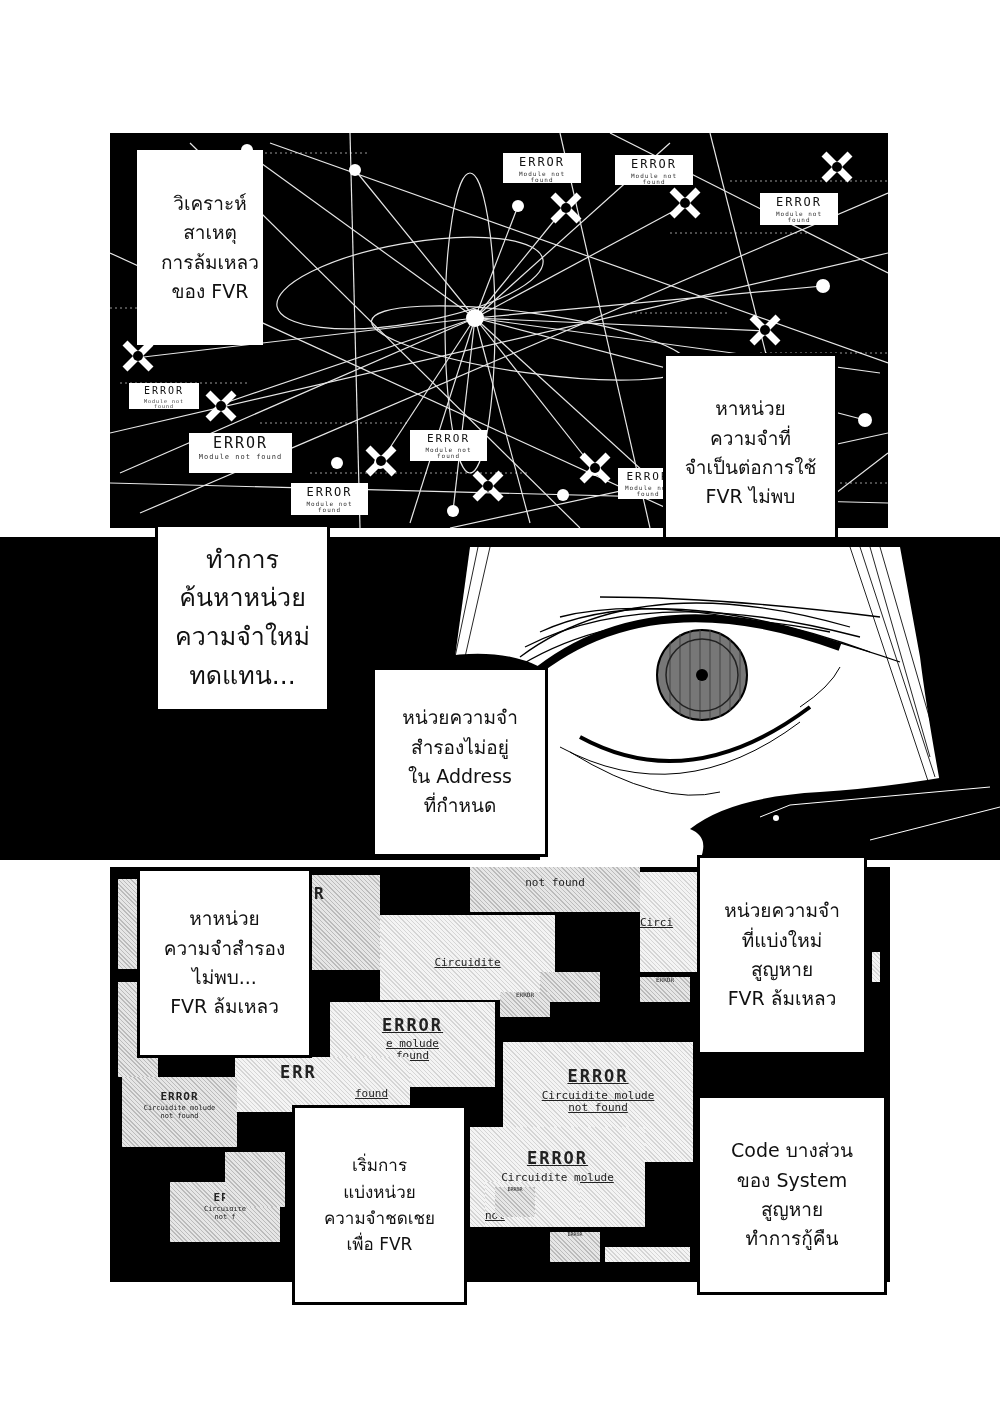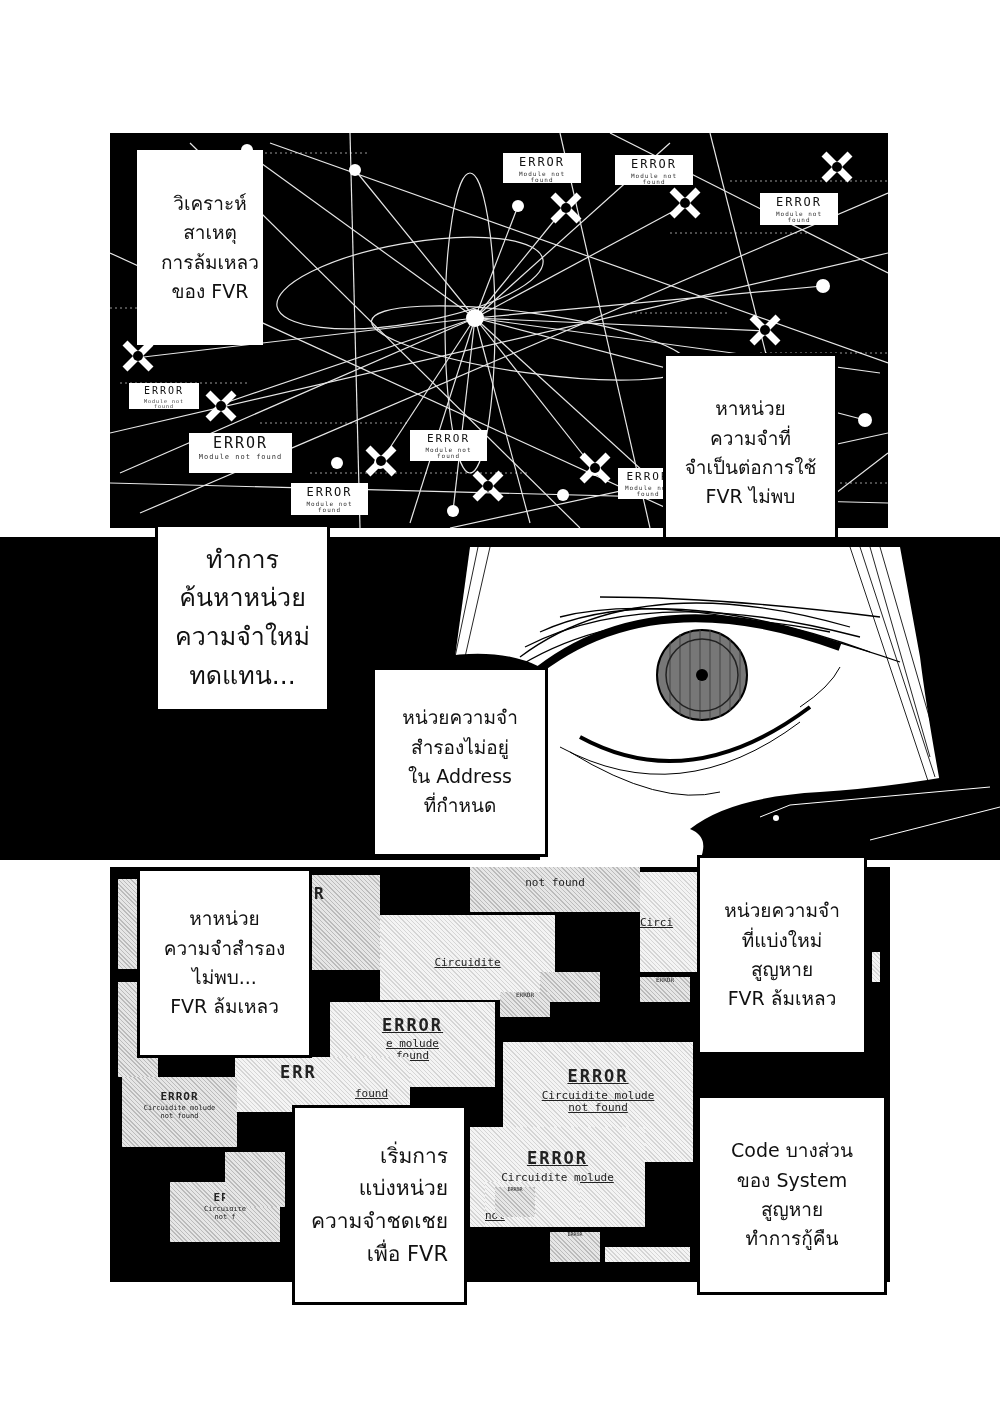--- a/index.html
+++ b/index.html
@@ -291,21 +291,21 @@
 ความจำสำรอง
 ไม่พบ...
 FVR ล้มเหลว</span>
 </div>
 <div class="bubble" style="left:697px;top:855px;width:170px;height:200px;font-size:19px;">
   <span class="txt">หน่วยความจำ
 ที่แบ่งใหม่
 สูญหาย
 FVR ล้มเหลว</span>
 </div>
-<div class="bubble" style="left:292px;top:1105px;width:175px;height:200px;font-size:21px;text-align:right;">
+<div class="bubble" style="left:292px;top:1105px;width:175px;height:200px;font-size:17px;">
   <span class="txt">เริ่มการ
 แบ่งหน่วย
 ความจำชดเชย
 เพื่อ FVR</span>
 </div>
 <div class="bubble" style="left:697px;top:1095px;width:190px;height:200px;font-size:19px;">
   <span class="txt">Code บางส่วน
 ของ System
 สูญหาย
 ทำการกู้คืน</span>

